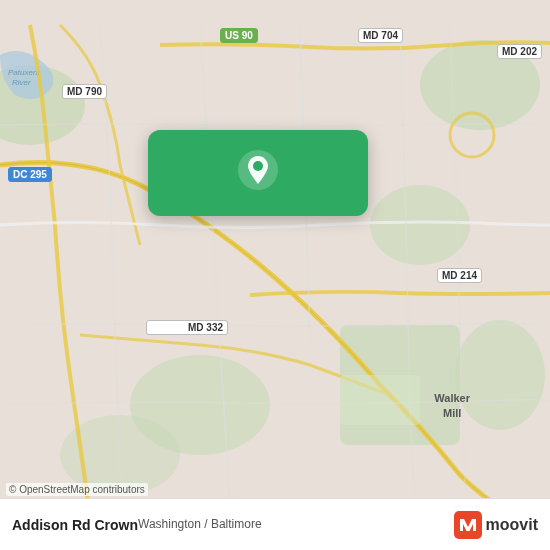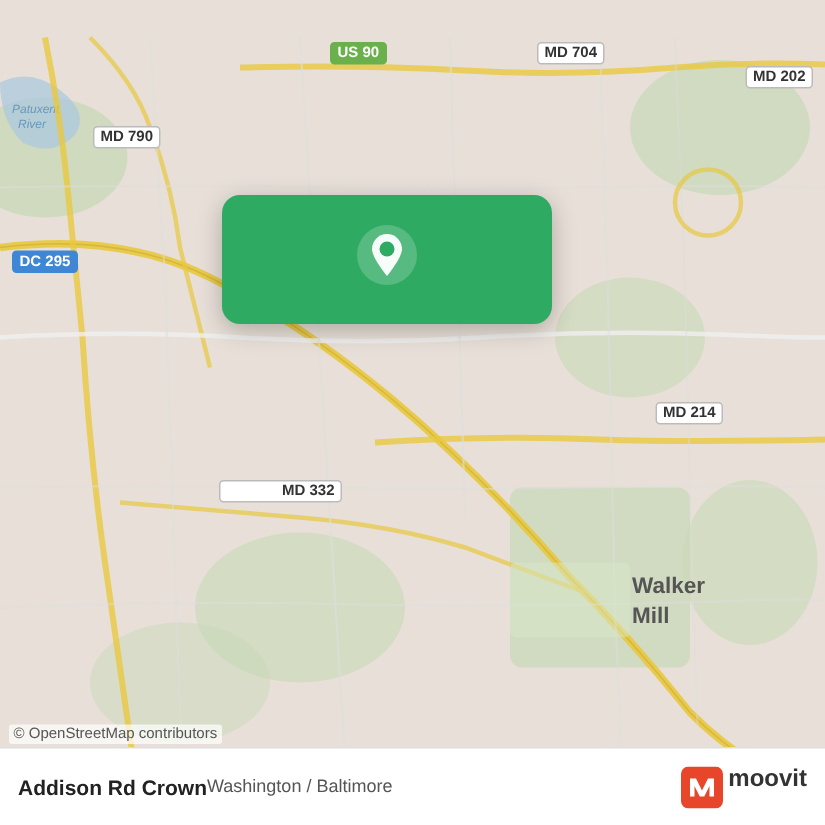--- a/index.html
+++ b/index.html
@@ -52,21 +52,21 @@
       color: #222;
     }
 
     #location-region {
       font-size: 12px;
       color: #555;
     }
 
     #moovit-logo {
       display: flex;
-      align-items: flex-start;
+      align-items: center;
       gap: 4px;
     }
 
     #moovit-logo-text {
       font-size: 16px;
       font-weight: bold;
       color: #333;
     }
 
     
@@ -131,23 +131,24 @@
       background: #3f87d4;
       color: #fff;
       border-color: #3f87d4;
     }
 
     
     #walker-mill-label {
       position: absolute;
       bottom: 130px;
       right: 80px;
-      font-size: 15px;
+      font-size: 11px;
       color: #555;
       font-weight: 600;
+      text-align: center;
       line-height: 1.3;
     }
   </style>
 </head>
 <body>
 
 <div id="map-container">
 
   <svg id="map-bg" viewBox="0 0 550 500" xmlns="http://www.w3.org/2000/svg">
 

